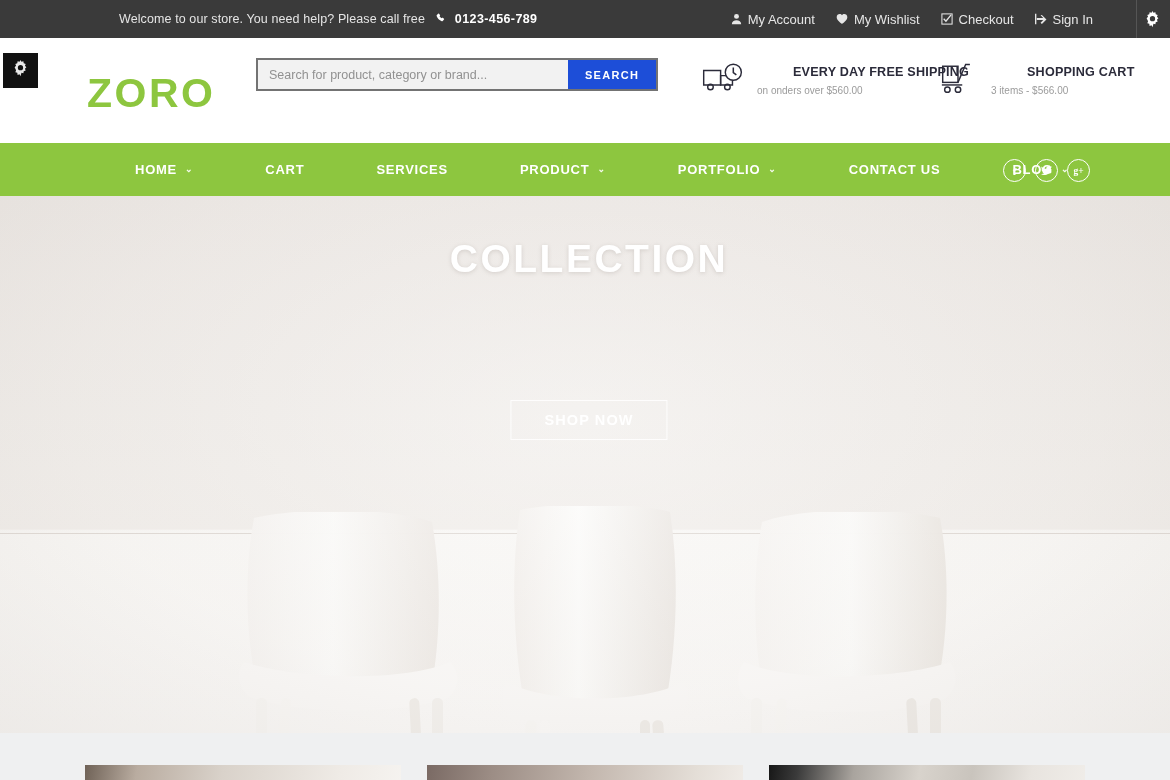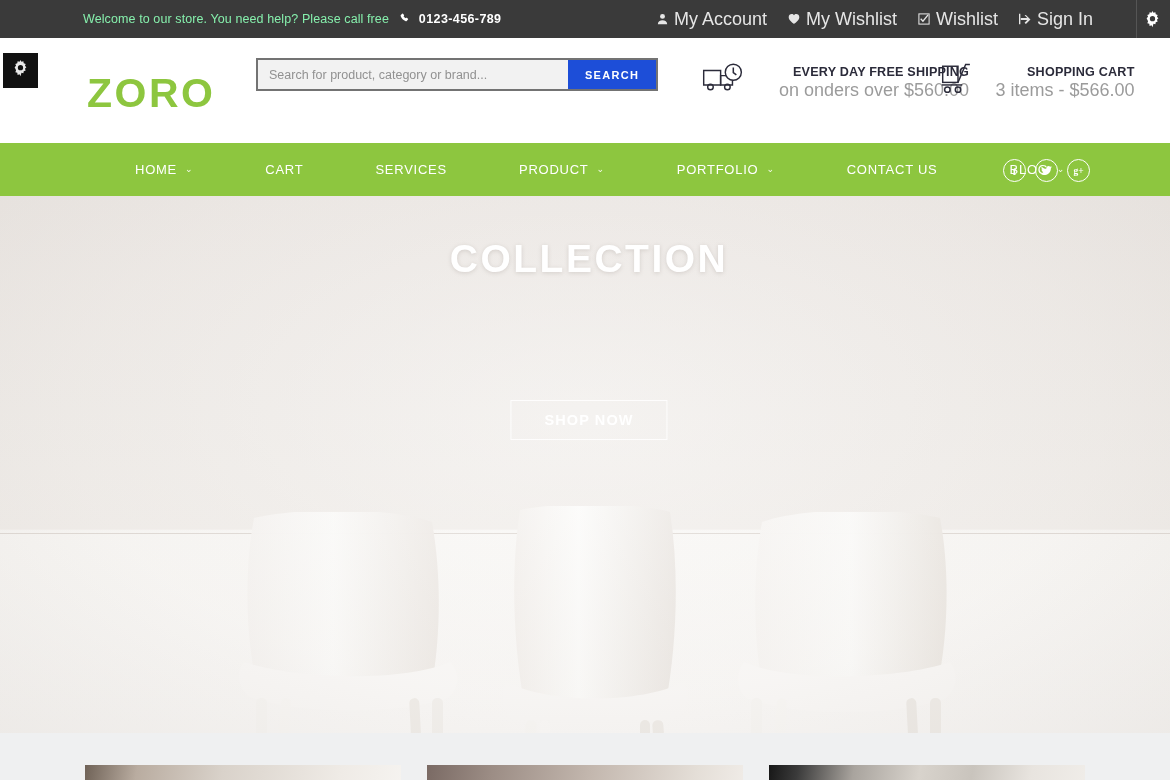--- a/index.html
+++ b/index.html
@@ -13,44 +13,44 @@
   
   .topbar {
     position: relative;
     height: 38px;
     background: #3a3a3a;
     display: flex;
     align-items: center;
     color: #e9e9e9;
   }
   .topbar-welcome {
-    margin-left: 83px;
+    margin-left: 119px;
     font-size: 12.5px;
-    color: #86efac;
+    color: #e5e5e5;
     letter-spacing: .1px;
   }
   .topbar-phone {
     margin-left: 11px;
     font-size: 12.5px;
     font-weight: bold;
     color: #ffffff;
     letter-spacing: .4px;
     text-align: right;
   }
   .phone-ico { margin-right: 5px; font-size: 11px; display:inline-block; }
   .topbar-right {
     position: absolute;
     right: 77px; top: 0;
     height: 38px;
     display: flex;
     align-items: center;
     gap: 21px;
   }
   .topbar-link {
-    font-size: 18px;
+    font-size: 13px;
     color: #e6e6e6;
     text-decoration: none;
     display: flex;
     align-items: center;
     gap: 6px;
     cursor: pointer;
     white-space: nowrap;
   }
   .topbar-link svg { display: block; }
   .topbar-divider {
@@ -132,46 +132,45 @@
   .info-cart { left: 940px; gap: 15px; }
   .info-title {
     font-size: 12.6px;
     font-weight: bold;
     color: #2b2b3a;
     letter-spacing: .2px;
     line-height: 16px;
     padding-left: 36px;
   }
   .info-sub {
-    font-size: 18px;
+    font-size: 10px;
     color: #9b9b9b;
     line-height: 17px;
     margin-top: 2px;
-    text-align: right;
   }
 
   
   .nav {
     position: relative;
     height: 53px;
     background: #8dc63f;
     display: flex;
     align-items: center;
   }
   .nav-items {
     display: flex;
     align-items: center;
     margin-left: 97px;
   }
   .nav-item {
     display: flex;
     align-items: center;
     color: #ffffff;
     font-size: 13px;
-    font-weight: normal;
+    font-weight: bold;
     letter-spacing: .75px;
     margin-right: 34px;
     cursor: pointer;
     text-decoration: none;
     white-space: nowrap;
     padding-left: 38px;
   }
   .nav-caret {
     margin-left: 8px;
     font-size: 9px;
@@ -316,21 +315,21 @@
       </span>
       <span>My Wishlist</span>
     </a>
     <a class="topbar-link">
       <span>
         <svg width="12" height="12" viewBox="0 0 16 16" fill="none" stroke="#e6e6e6" stroke-width="1.4">
             <rect x="1.2" y="1.2" width="13.6" height="13.6"></rect>
             <path d="M3.6 7.6 6.6 10.8 13.4 2.4" stroke-width="1.8"></path>
           </svg>
       </span>
-      <span>Wishlist</span>
+      <span>Checkout</span>
     </a>
     <a class="topbar-link">
       <span>
         <svg width="12" height="12" viewBox="0 0 16 16" fill="#e6e6e6">
             <path d="M7.4 3.1 11 6.7H2.4v2.6H11l-3.6 3.6 1.8 1.8 6.1-6.1-6.1-6.1z"></path>
             <rect x="0" y="1" width="1.8" height="14"></rect>
           </svg>
       </span>
       <span>Sign In</span>
     </a>

